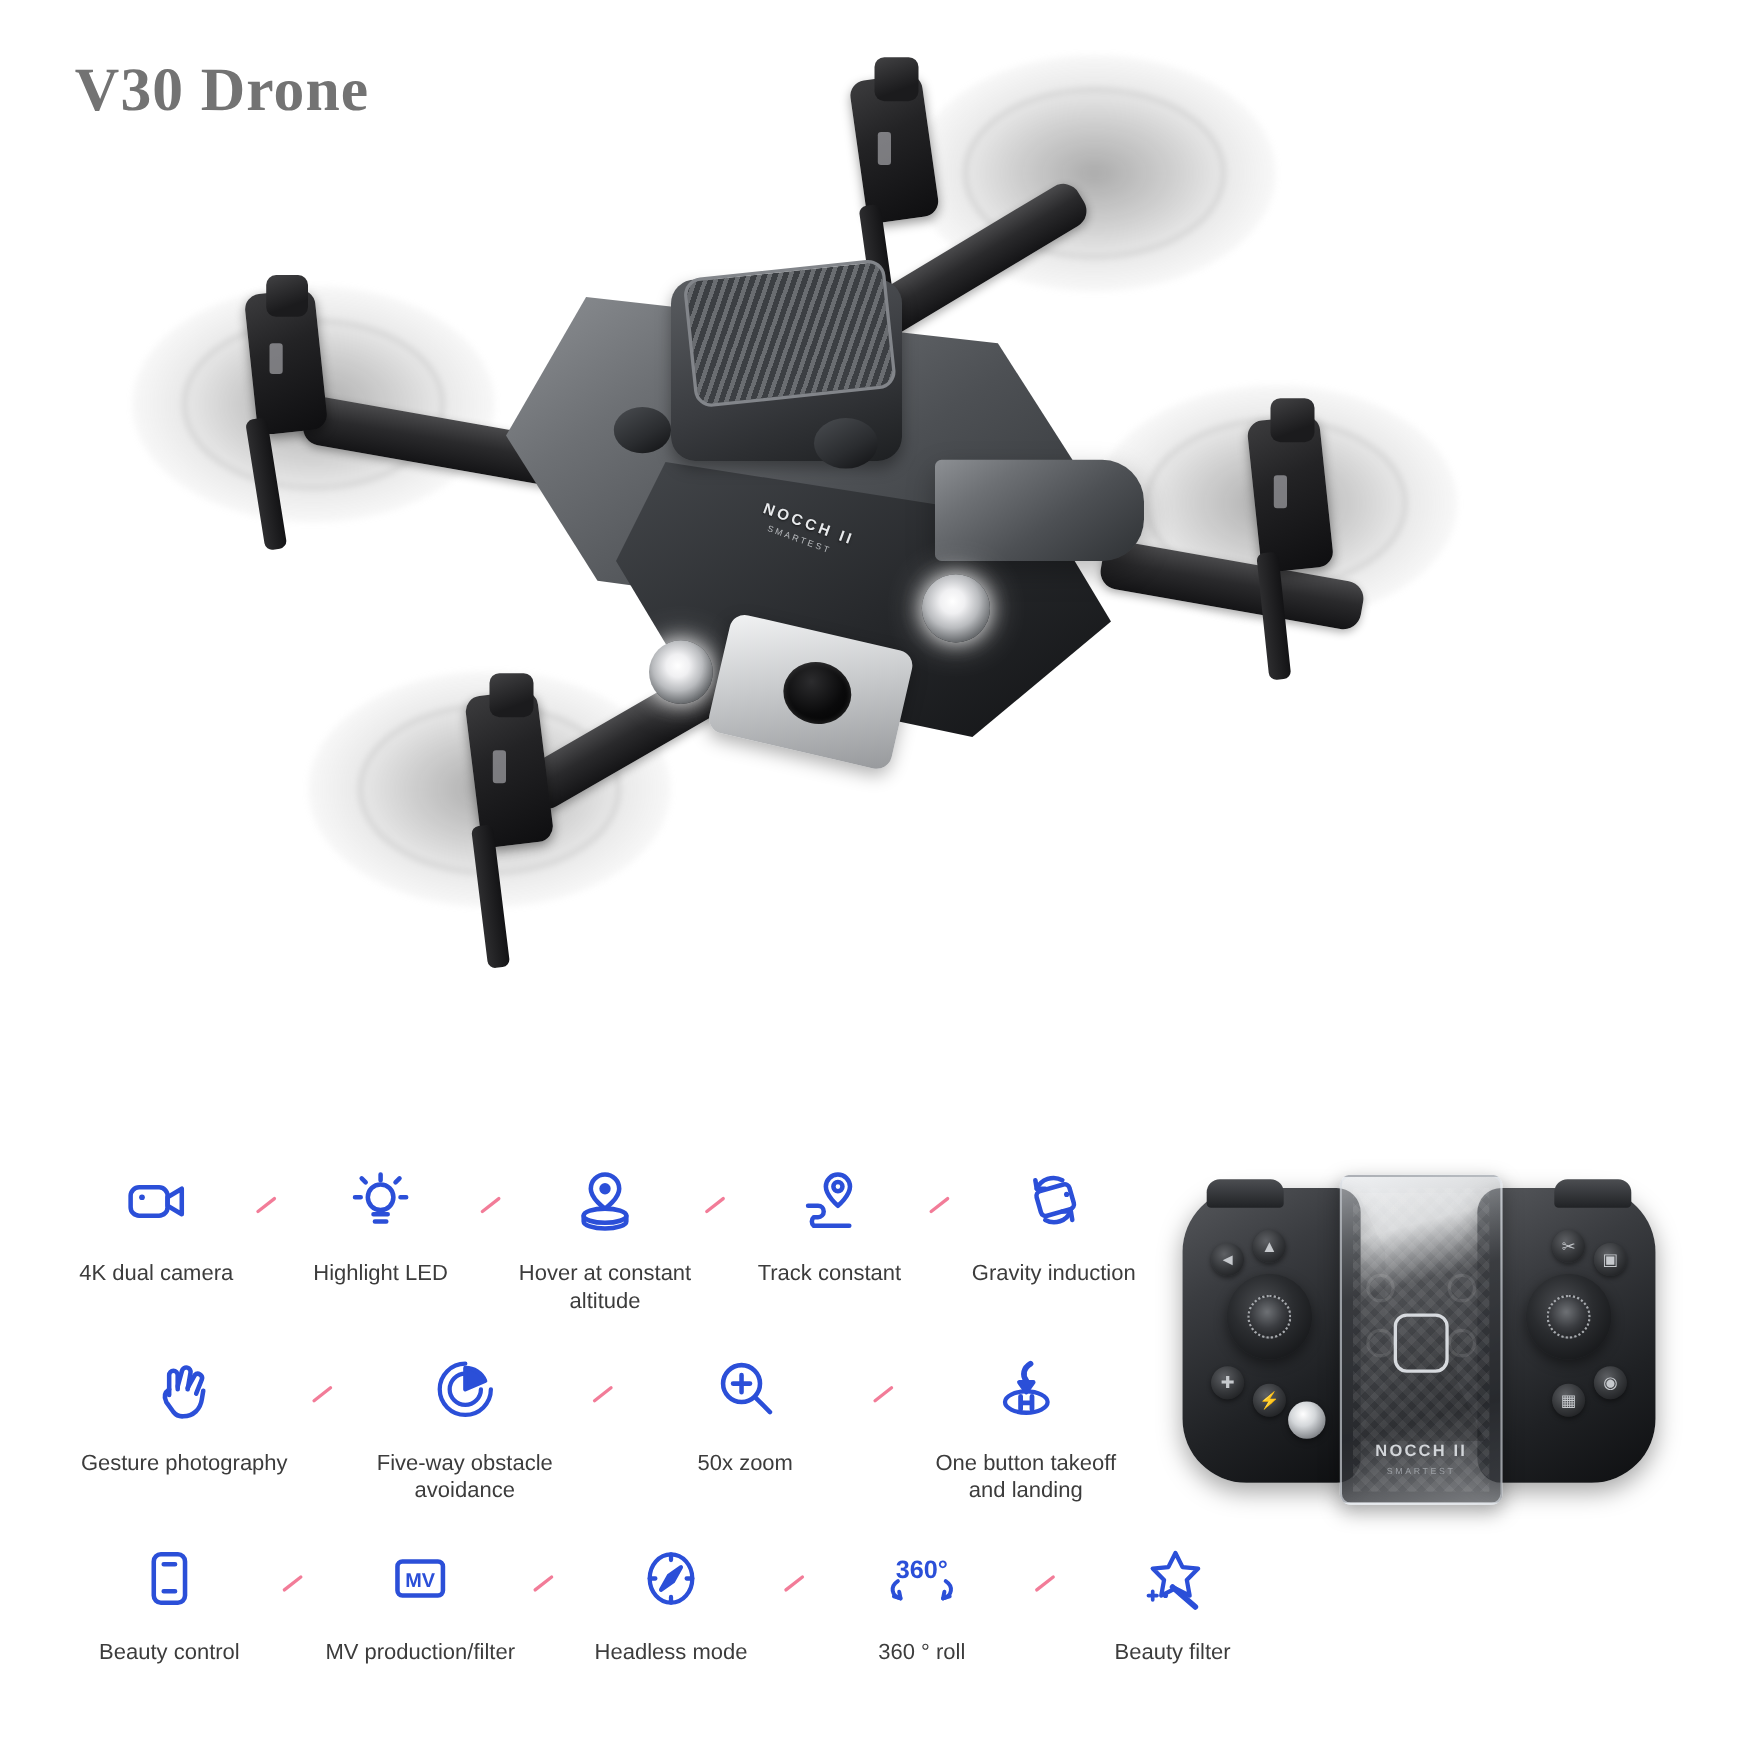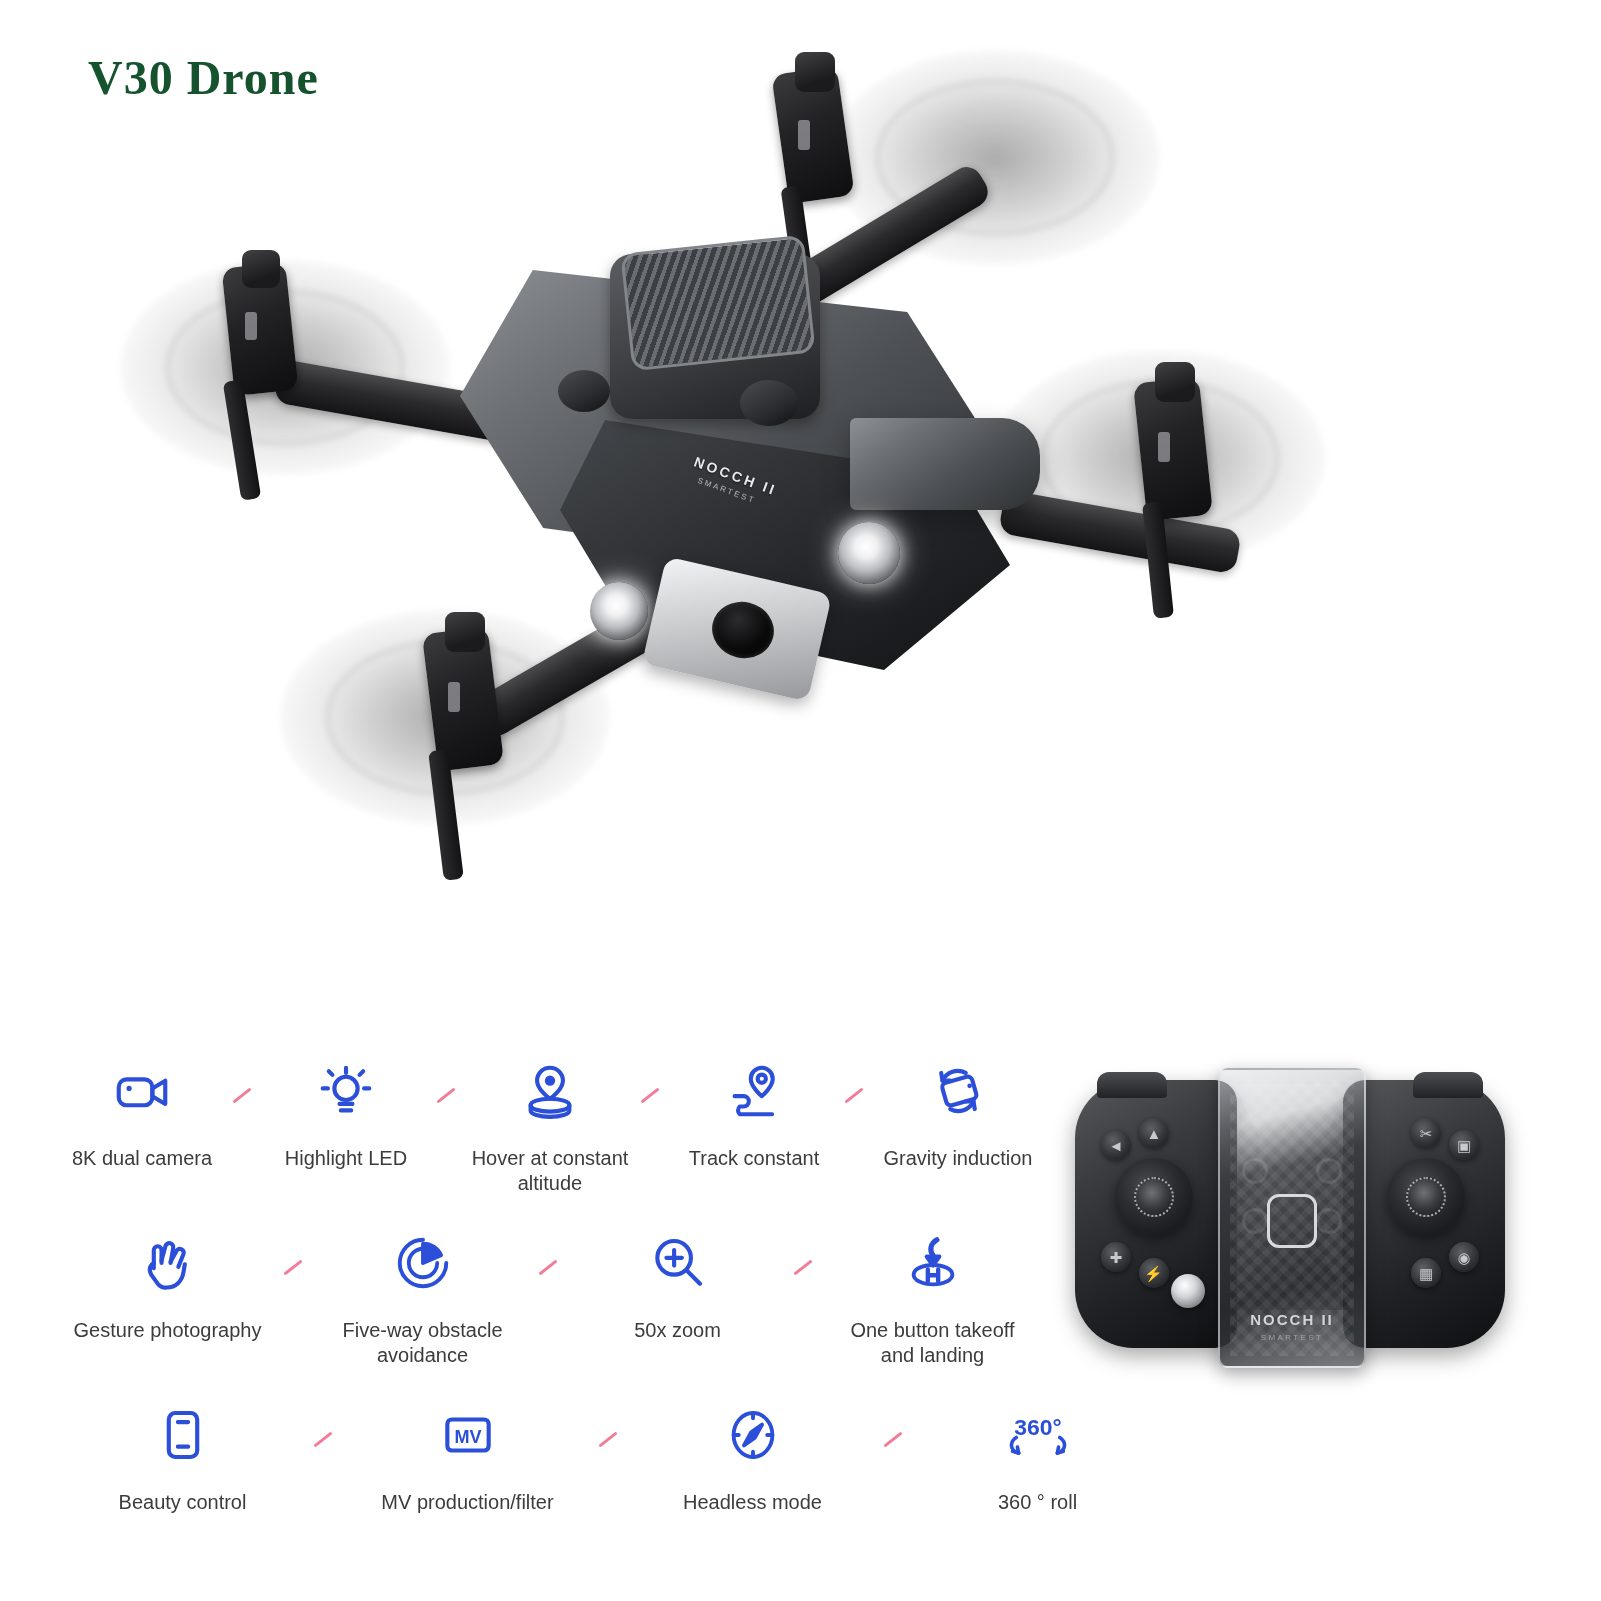--- a/index.html
+++ b/index.html
@@ -18,25 +18,24 @@
     overflow: hidden;
   }
 
   
   #product-title {
     position: absolute;
     left: 68px;
     top: 50px;
     font-family: "Liberation Serif", serif;
     font-weight: bold;
-    font-size: 48px;
+    font-size: 56px;
     letter-spacing: 1px;
-    color: #14532d;
+    color: #737373;
     white-space: nowrap;
-    margin-left: 20px;
   }
 
   
   #hero-stage {
     position: absolute;
     left: 0;
     top: 40px;
     width: 1601px;
     height: 950px;
   }
@@ -424,21 +423,21 @@
 
     <div class="feature-row" style="top:0px;">
       <div class="feature-cell">
         <div class="feature-icon">
           <svg viewBox="0 0 48 48" fill="none" stroke="#2b4fd8" stroke-width="3.2" stroke-linecap="round" stroke-linejoin="round">
             <rect x="6" y="15" width="26" height="20" rx="6"></rect>
             <path d="M32 22 L42 16 L42 34 L32 28 Z"></path>
             <circle cx="14" cy="22" r="2" fill="#2b4fd8" stroke="none"></circle>
           </svg>
         </div>
-        <div class="feature-label">8K dual camera</div>
+        <div class="feature-label">4K dual camera</div>
         <div class="tick"></div>
       </div>
       <div class="feature-cell">
         <div class="feature-icon">
           <svg viewBox="0 0 48 48" fill="none" stroke="#2b4fd8" stroke-width="3.2" stroke-linecap="round" stroke-linejoin="round">
             <circle cx="24" cy="22" r="9"></circle>
             <path d="M24 6 L24 10 M38 22 L42 22 M6 22 L10 22 M34.5 11.5 L37.3 8.7 M10.7 8.7 L13.5 11.5"></path>
             <path d="M19 34 L29 34 M20 39 L28 39"></path>
           </svg>
         </div>
@@ -573,20 +572,32 @@
           <svg viewBox="0 0 64 48" style="width:80px;height:58px;" fill="none" stroke="#2b4fd8" stroke-width="3" stroke-linecap="round" stroke-linejoin="round">
             <text x="32" y="24" text-anchor="middle" font-family="Liberation Sans, sans-serif" font-size="19" font-weight="bold" fill="#2b4fd8" stroke="none">360°</text>
             <path d="M14 26 C8 30 9 37 16 39"></path>
             <path d="M16 39 L11 37.5 M16 39 L15 34"></path>
             <path d="M50 26 C56 30 55 37 48 39"></path>
             <path d="M48 39 L53 37.5 M48 39 L49 34"></path>
           </svg>
         </div>
         <div class="feature-label">360 ° roll</div>
         <div class="tick"></div>
+      </div>
+      <div class="feature-cell">
+        <div class="feature-icon">
+          <svg viewBox="0 0 48 48" fill="none" stroke="#2b4fd8" stroke-width="3" stroke-linecap="round" stroke-linejoin="round">
+            <path d="M26 6 L31 16 L42 17 L34 25 L36 36 L26 31 L16 36 L18 25 L10 17 L21 16 Z"></path>
+            <path d="M24 30 L40 44" stroke-width="4"></path>
+            <path d="M10 33 L10 39 M7 36 L13 36" stroke-width="2.6"></path>
+            <circle cx="19" cy="36" r="1.8" fill="#2b4fd8" stroke="none"></circle>
+          </svg>
+        </div>
+        <div class="feature-label">Beauty filter</div>
+
       </div>
     </div>
   </div>
 
   <div id="remote-controller">
 
     <div class="rc-grip" id="rc-grip-left">
       <div class="rc-shoulder" style="left:22px;"></div>
       <div class="rc-stick" style="left:40px;top:78px;"></div>
       <div class="rc-btn" style="left:26px;top:50px;">◄</div>

